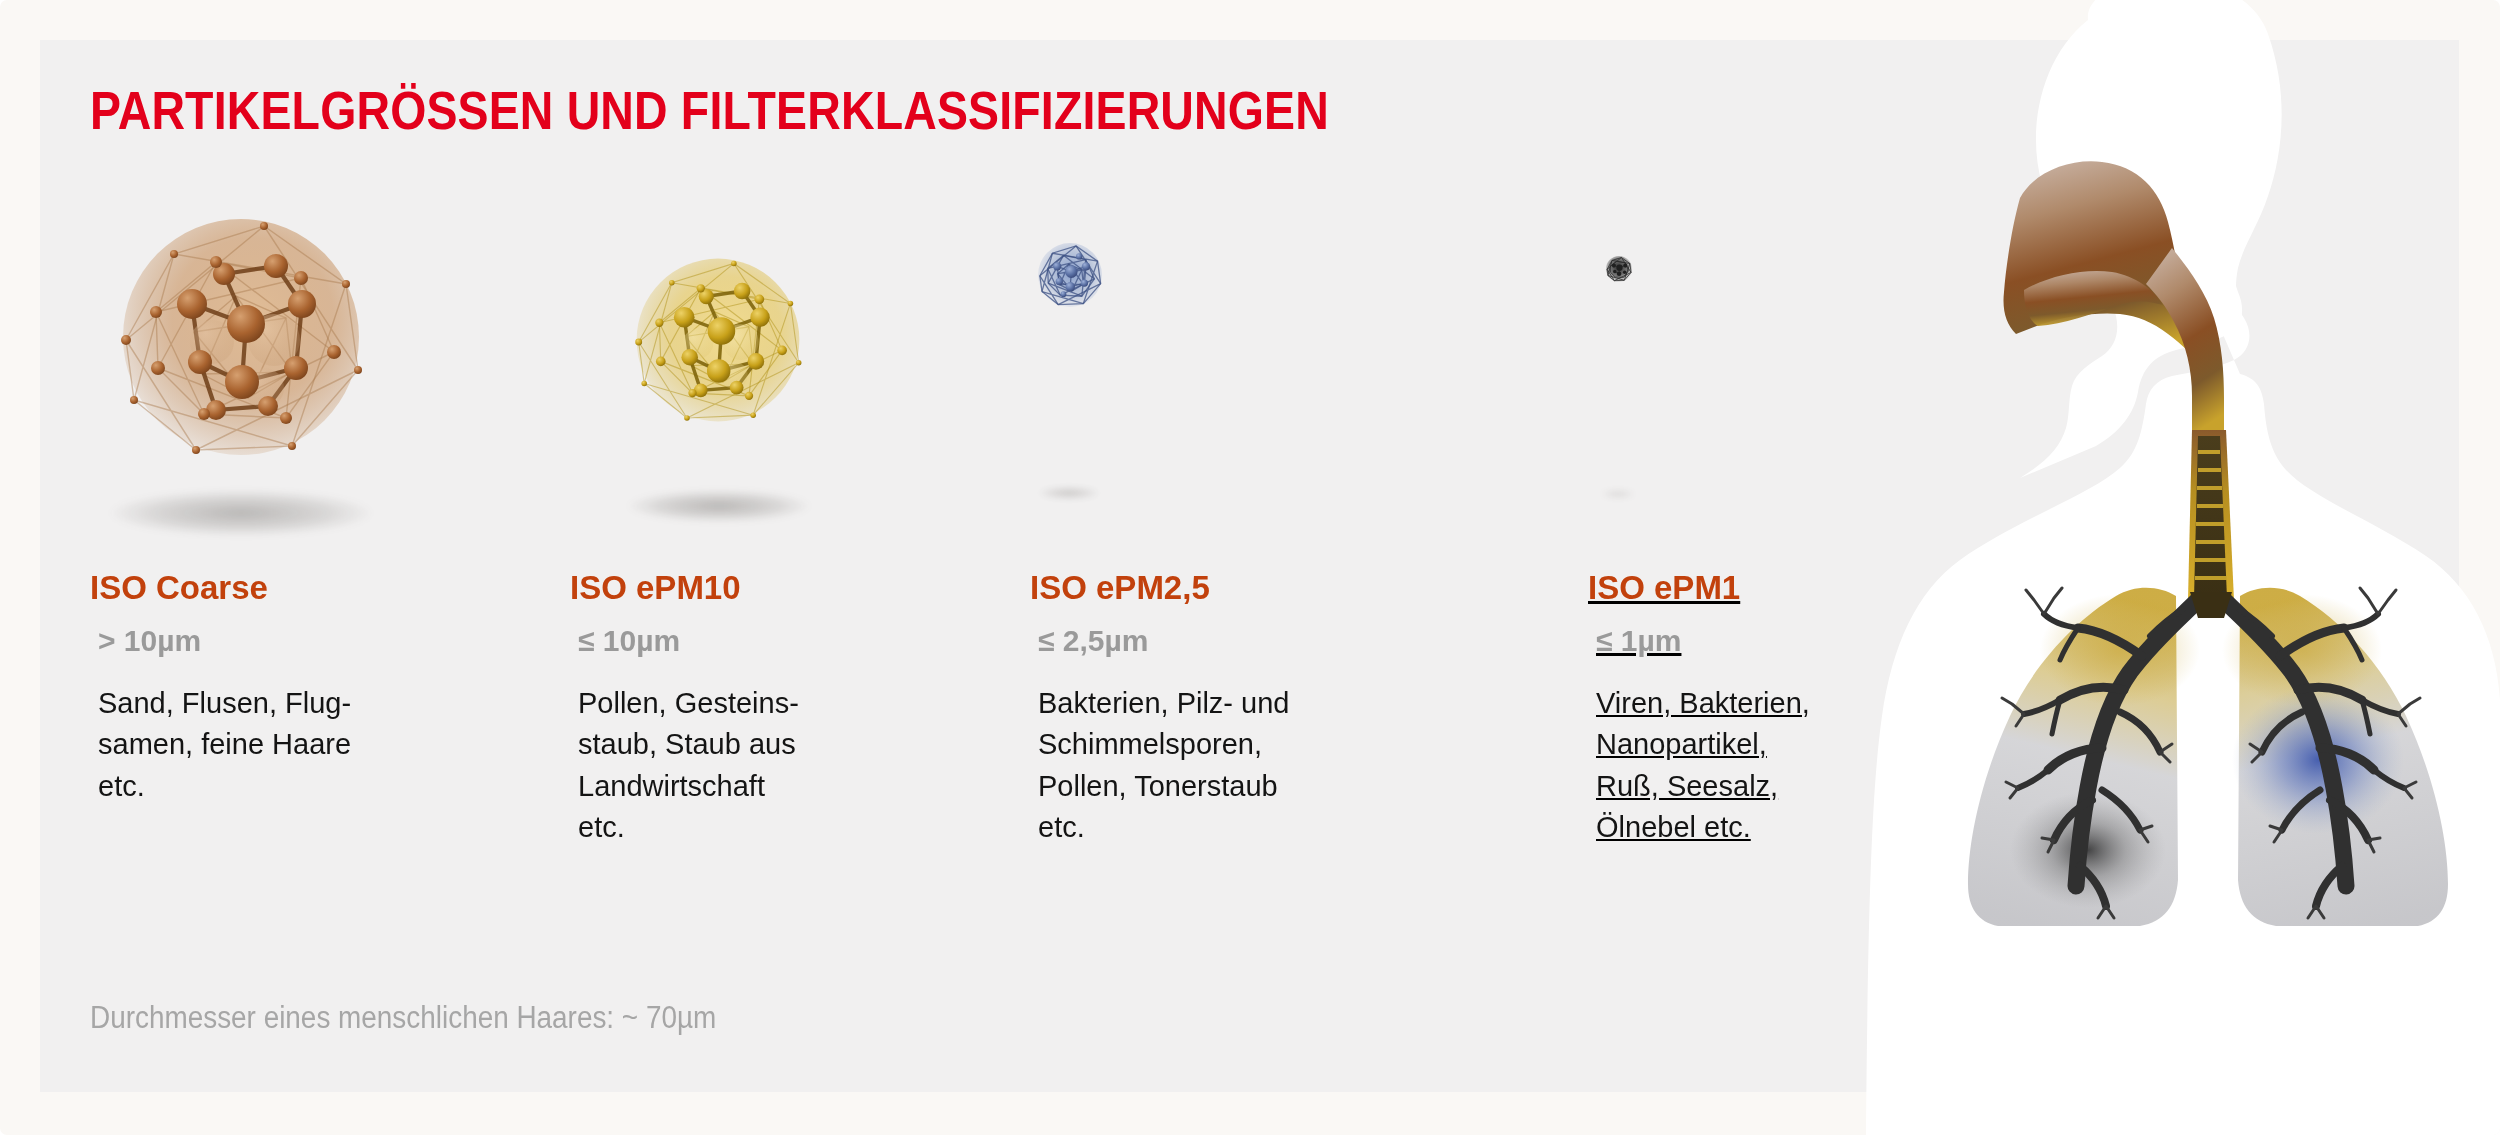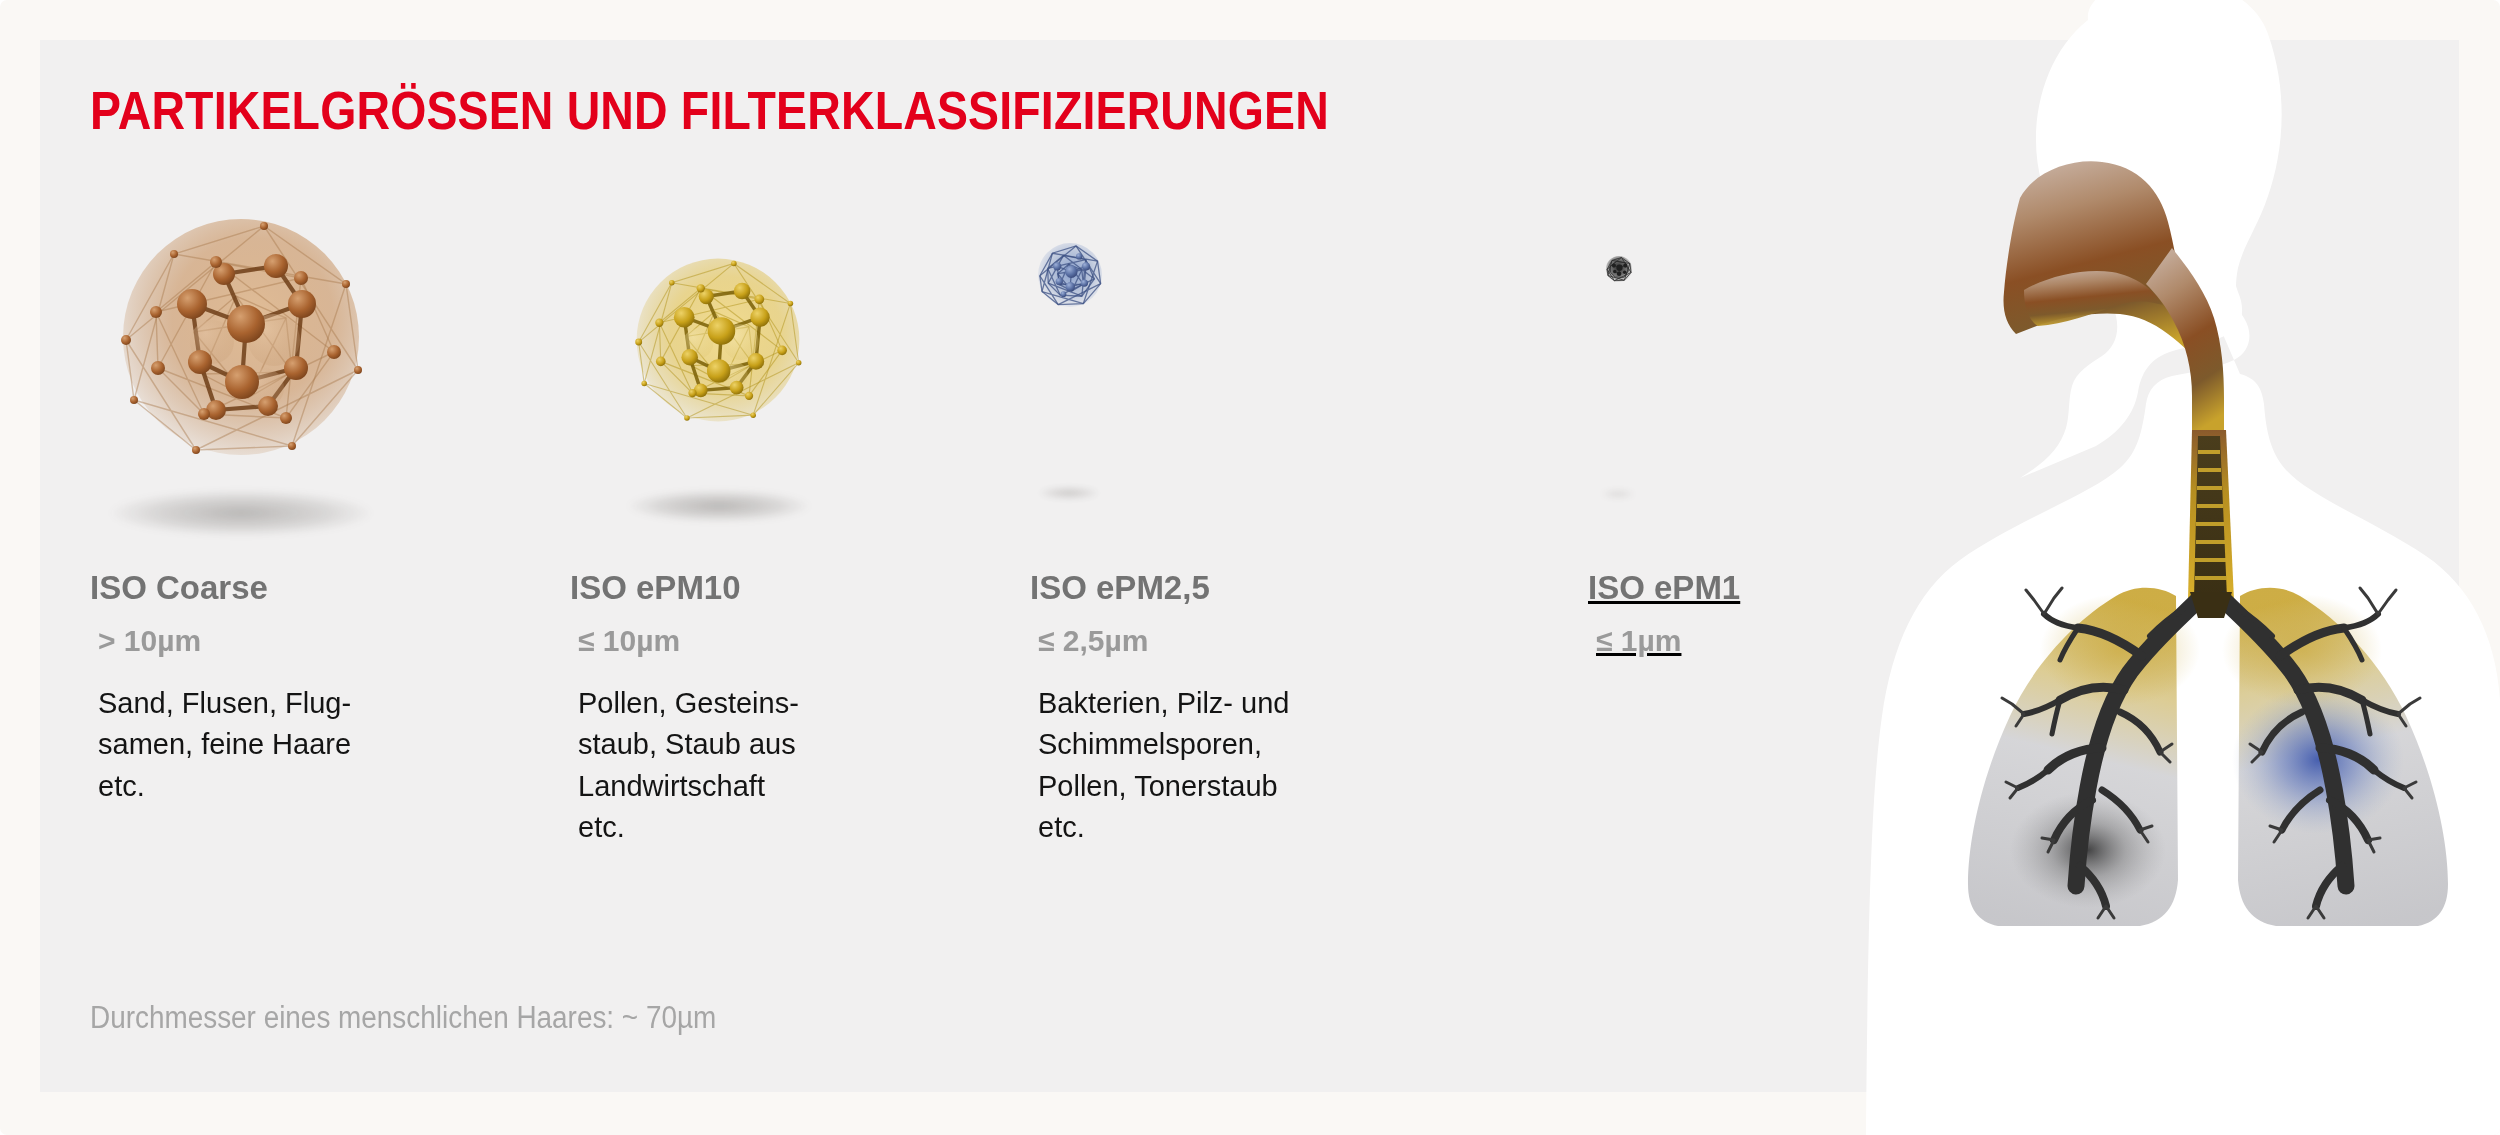--- a/index.html
+++ b/index.html
@@ -77,21 +77,21 @@
     background: radial-gradient(ellipse at center,
                 rgba(60,55,50,0.30) 0%,
                 rgba(60,55,50,0.14) 45%,
                 rgba(60,55,50,0.0) 72%);
     filter: blur(3px);
   }
 
   .label {
     font-size: 33px;
     font-weight: bold;
-    color: #737373;
+    color: #c2410c;
     line-height: 1.1;
     margin: 0 0 18px 0;
     white-space: nowrap;
   }
   .size {
     font-size: 30px;
     font-weight: bold;
     color: #9a9a9a;
     line-height: 1.1;
     margin: 0 0 26px 8px;
@@ -388,20 +388,21 @@
               <circle cx="146" cy="190" r="22"></circle>
               <circle cx="104" cy="170" r="17"></circle>
               <circle cx="200" cy="176" r="17"></circle>
             </g>
           </svg>
         </div>
       </div>
     </div>
     <p class="label">ISO ePM1</p>
     <p class="size">≤ 1µm</p>
+    <p class="desc">Viren, Bakterien,<br>Nanopartikel,<br>Ruß, Seesalz,<br>Ölnebel etc.</p>
   </div>
 
   <div id="footnote">Durchmesser eines menschlichen Haares: ~ 70µm</div>
 
   <div id="human">
     <svg viewBox="0 0 680 1135" preserveAspectRatio="xMidYMin meet">
       <defs>
         <linearGradient id="airwayGrad" x1="0" y1="0" x2="0.25" y2="1">
           <stop offset="0%" stop-color="#cdb9ad"></stop>
           <stop offset="28%" stop-color="#b08a6b"></stop>

